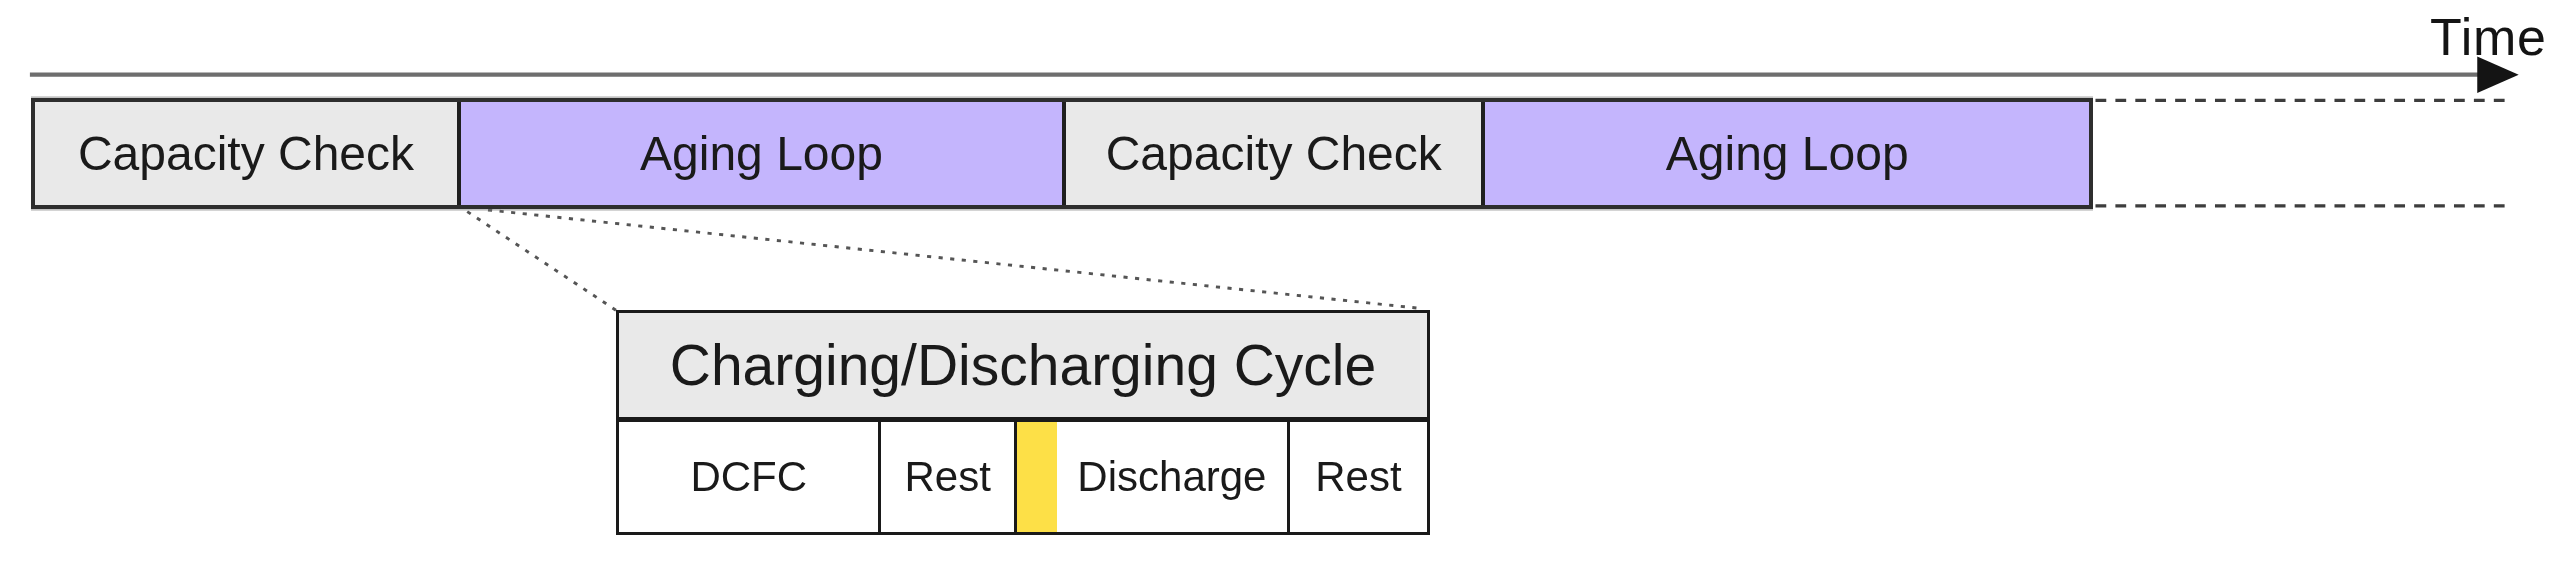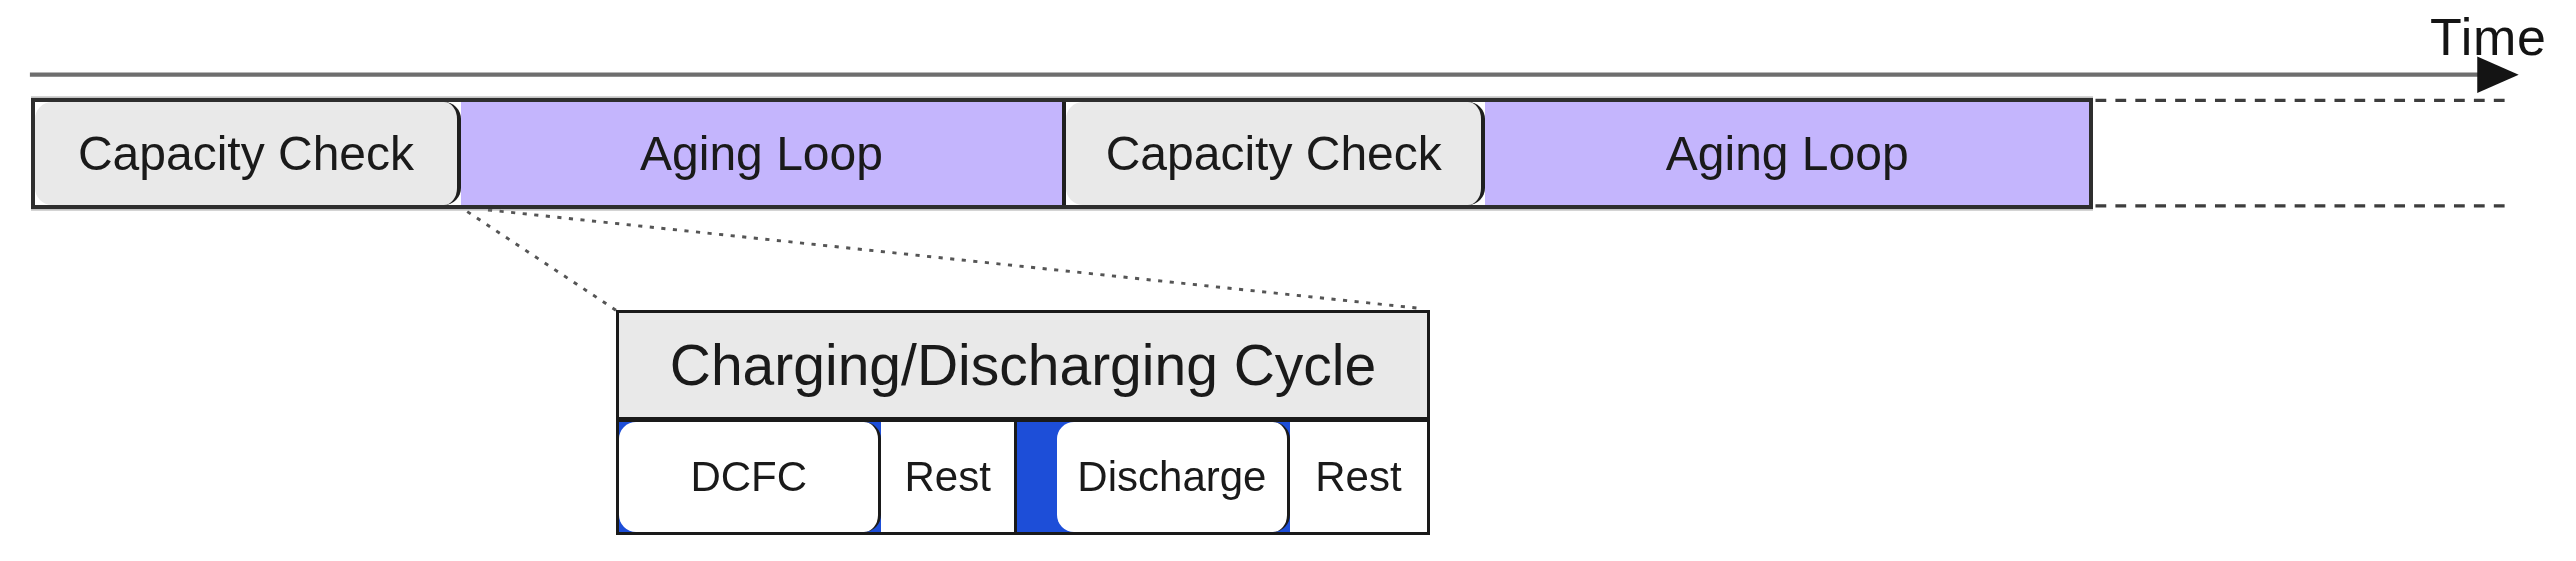--- a/index.html
+++ b/index.html
@@ -49,21 +49,21 @@
     display: flex;
     align-items: center;
     justify-content: center;
     box-sizing: border-box;
     border-right: 4.2px solid #1f1f1f;
     font-size: 48px;
     white-space: nowrap;
     background: #c4b5fd;
   }
   .seg:last-child { border-right: none; }
-  .shaded { background: #e9e9e9; border-radius: 17px; }
+  .shaded { background: #e9e9e9; }
   .callout-header {
     position: absolute;
     left: 616px;
     top: 310px;
     width: 814px;
     height: 110px;
     box-sizing: border-box;
     border: 3.3px solid #1a1a1a;
     background: #e9e9e9;
     display: flex;
@@ -74,21 +74,21 @@
   }
   .phase-row {
     position: absolute;
     left: 616px;
     top: 419px;
     width: 814px;
     height: 116px;
     display: flex;
     box-sizing: border-box;
     border: 3.3px solid #1a1a1a;
-    background: #1d4ed8;
+    background: #fde047;
   }
   .phase {
     display: flex;
     align-items: center;
     justify-content: center;
     box-sizing: border-box;
     border-right: 3.3px solid #1a1a1a;
     font-size: 42px;
     white-space: nowrap;
     background: #ffffff;

